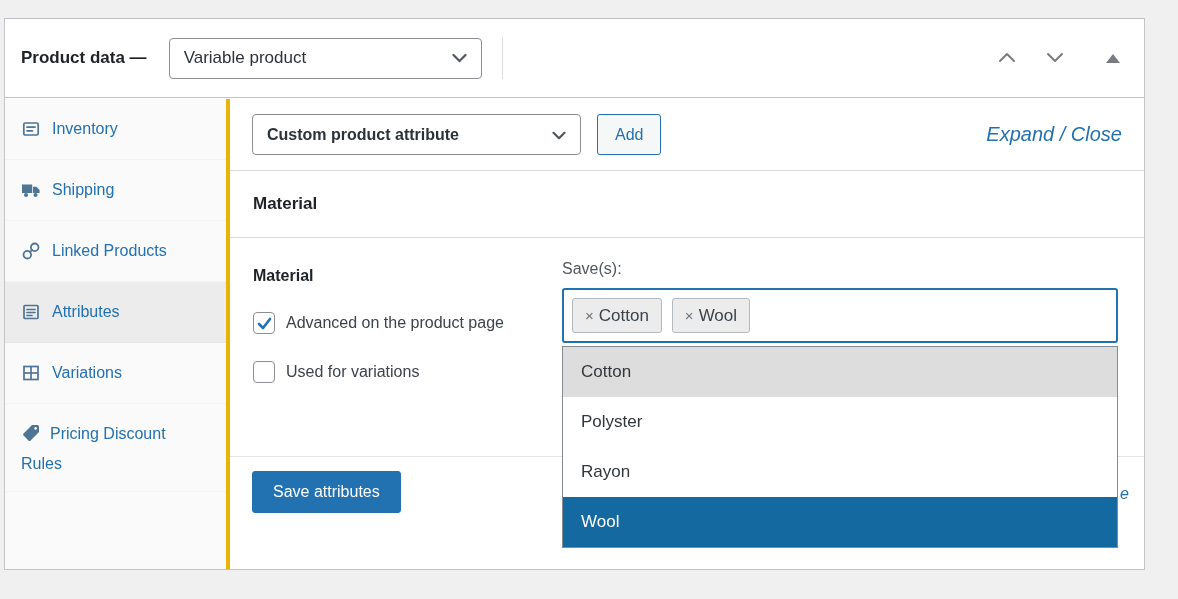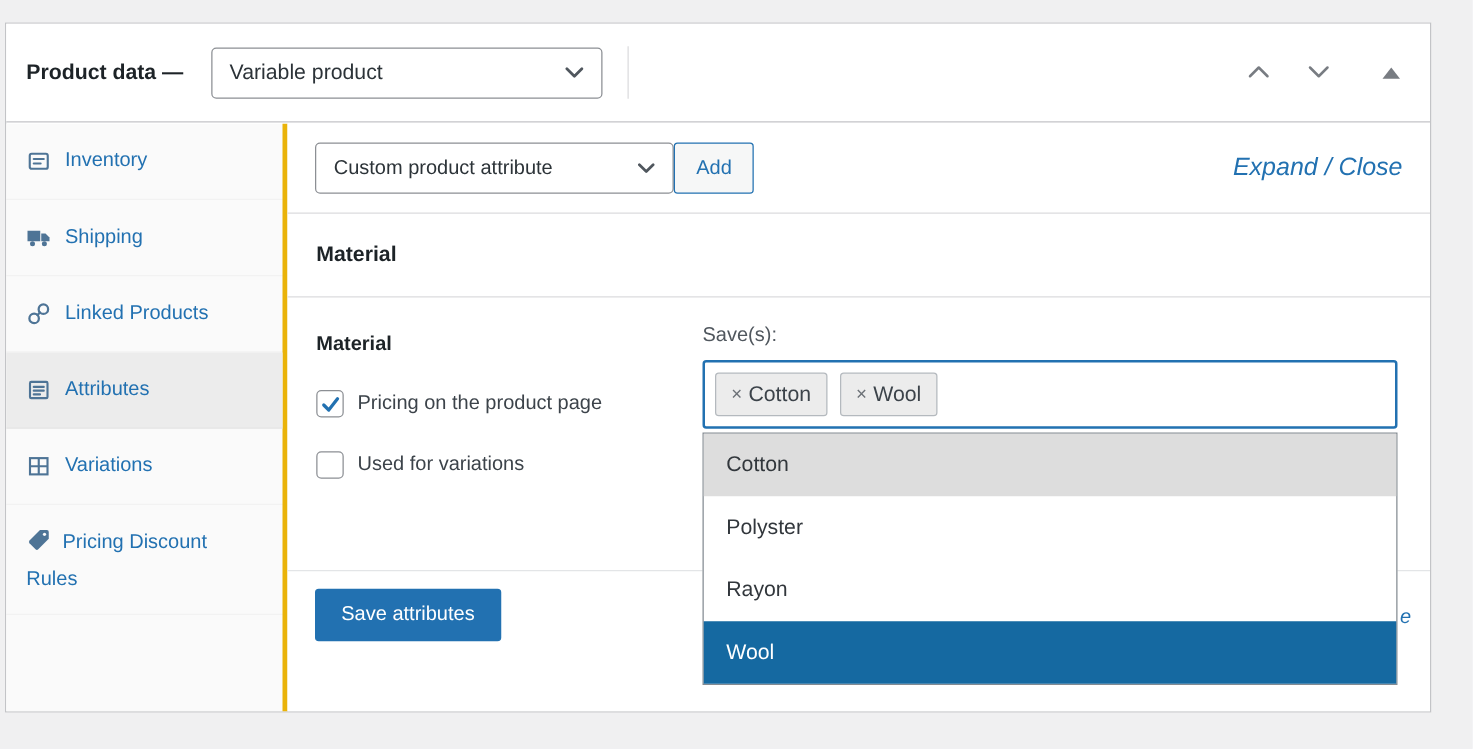--- a/index.html
+++ b/index.html
@@ -65,23 +65,23 @@
   .tico svg { display: block; width: 20px; height: 20px; }
   .tlabel { color: #2271b1; }
 
   
   .panel { position: relative; flex: 1; background: #fff; }
   .pt-toolbar {
     display: flex; align-items: center;
     height: 72px; padding: 0 22px;
     border-bottom: 1px solid #dcdcde;
   }
-  .attr-type { width: 287px; font-size: 16px; }
+  .attr-type { width: 329px; font-size: 16px; font-weight: bold; }
   .add-btn {
-    margin-left: 0; height: 41px; padding: 0 17px;
+    margin-left: 16px; height: 41px; padding: 0 17px;
     background: #f6f7f7; border: 1px solid #2271b1; border-radius: 3px;
     color: #2271b1; font-size: 16px; font-family: inherit; cursor: pointer;
   }
   .expand-link {
     margin-left: auto; color: #2271b1; font-size: 20px; font-style: italic;
     text-decoration: none; cursor: pointer;
   }
   .attr-head {
     display: flex; align-items: center; height: 67px; padding: 0 23px;
     border-bottom: 1px solid #dcdcde; cursor: pointer;
@@ -274,21 +274,21 @@
           <div class="col-left">
             <div class="name-value">Material</div>
             <label class="cb-row">
               <span class="cb">
                 <span>
                   <svg width="15" height="13" viewBox="0 0 15 13">
                       <path d="M2 7 L6 11 L13 2" fill="none" stroke="#2271b1" stroke-width="2.6" stroke-linecap="round" stroke-linejoin="round"></path>
                     </svg>
                 </span>
               </span>
-              <span class="cb-label">Pricing on the product page</span>
+              <span class="cb-label">Advanced on the product page</span>
             </label>
             <label class="cb-row">
               <span class="cb"></span>
               <span class="cb-label">Used for variations</span>
             </label>
           </div>
         </div>
 
         <div class="save-sep"></div>
         <button class="save-btn">Save attributes</button>

